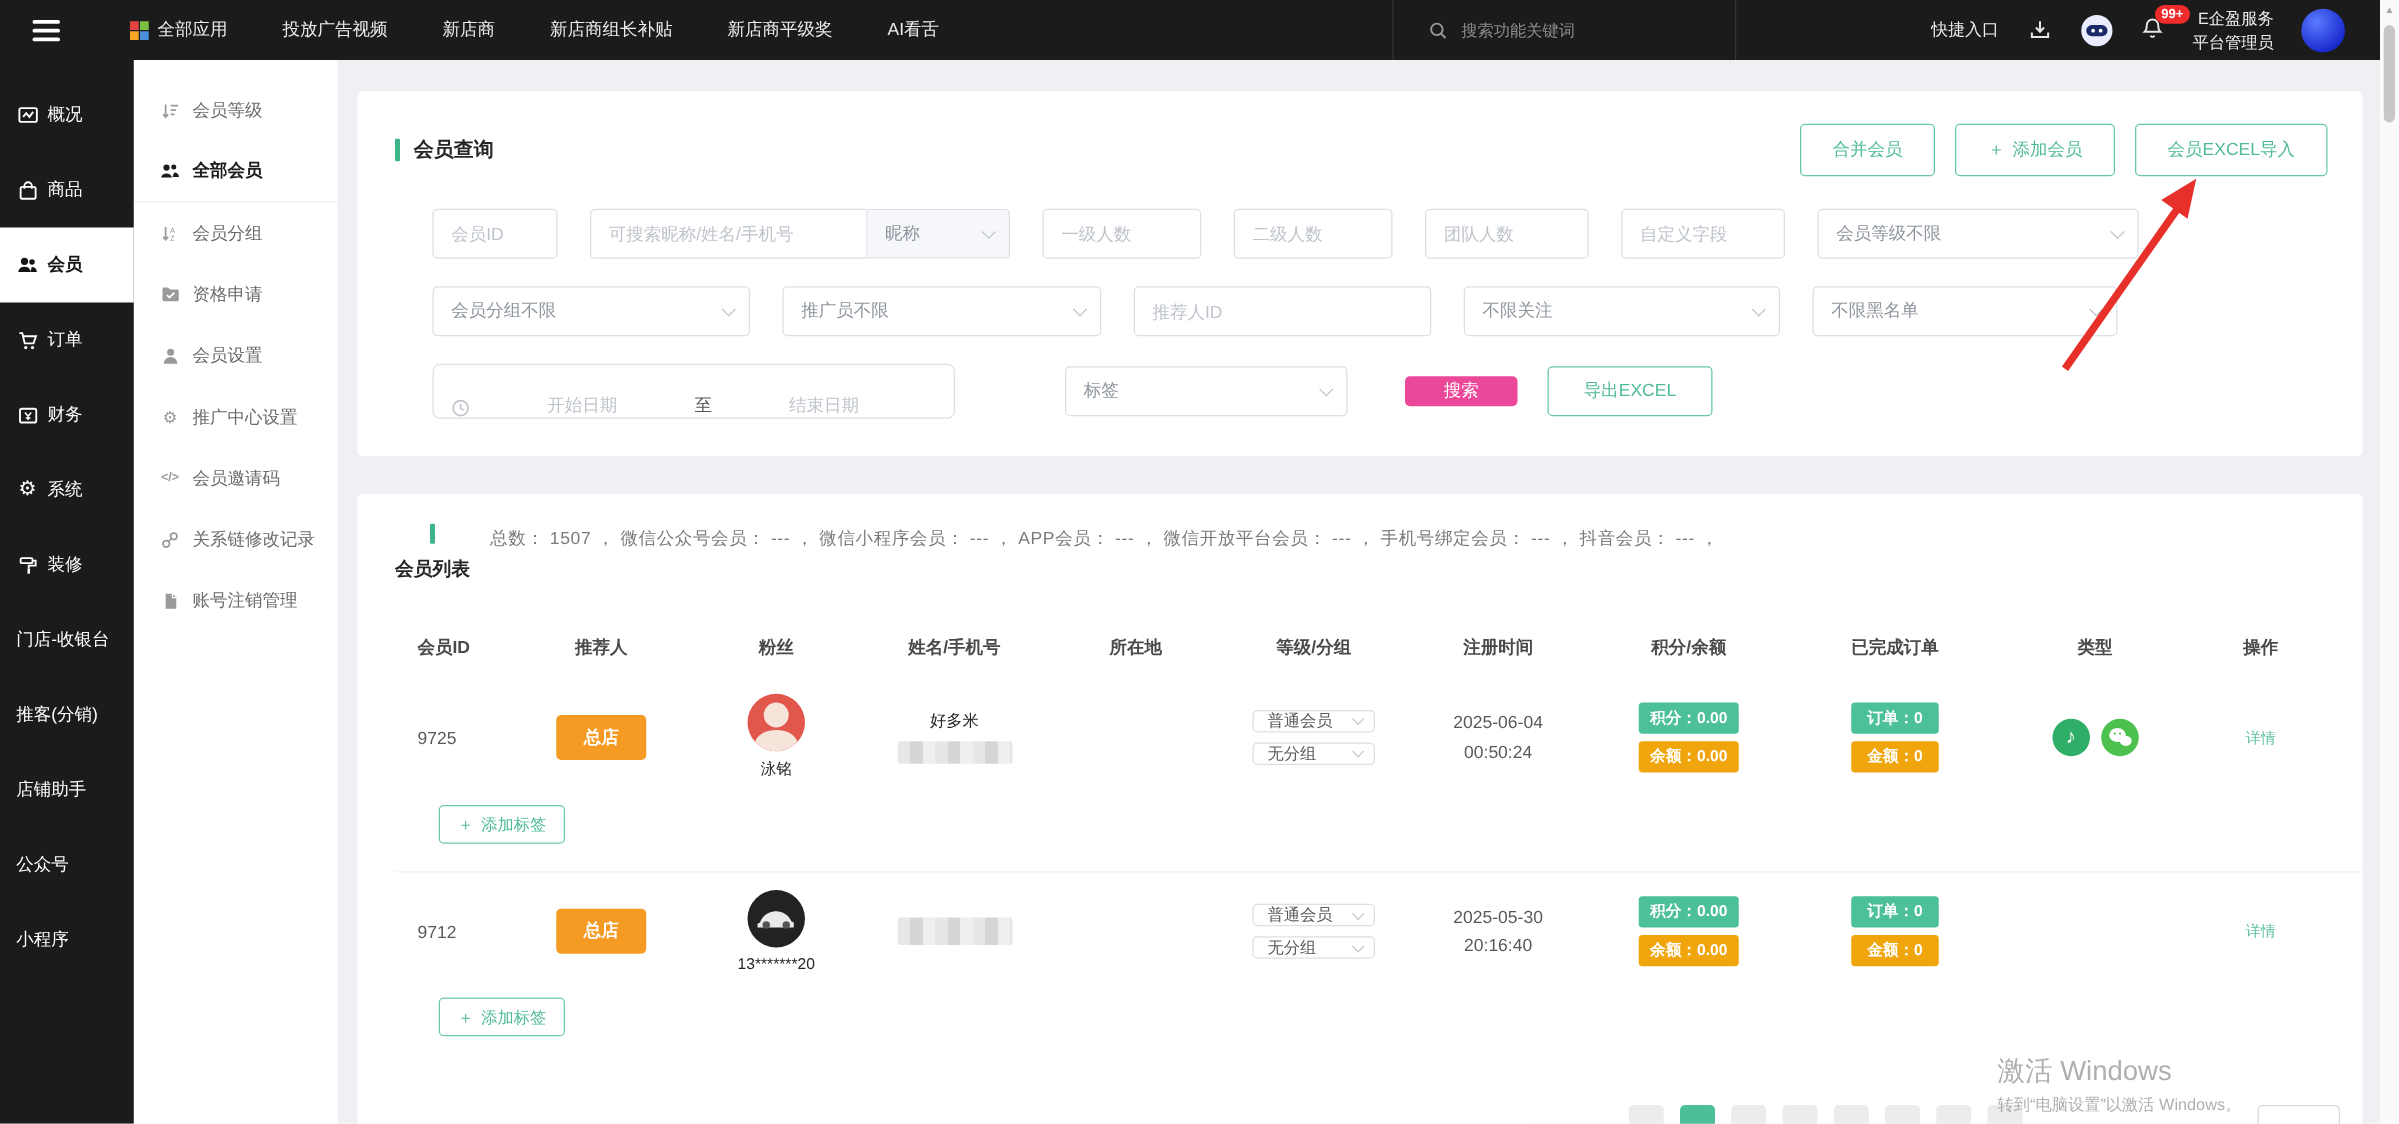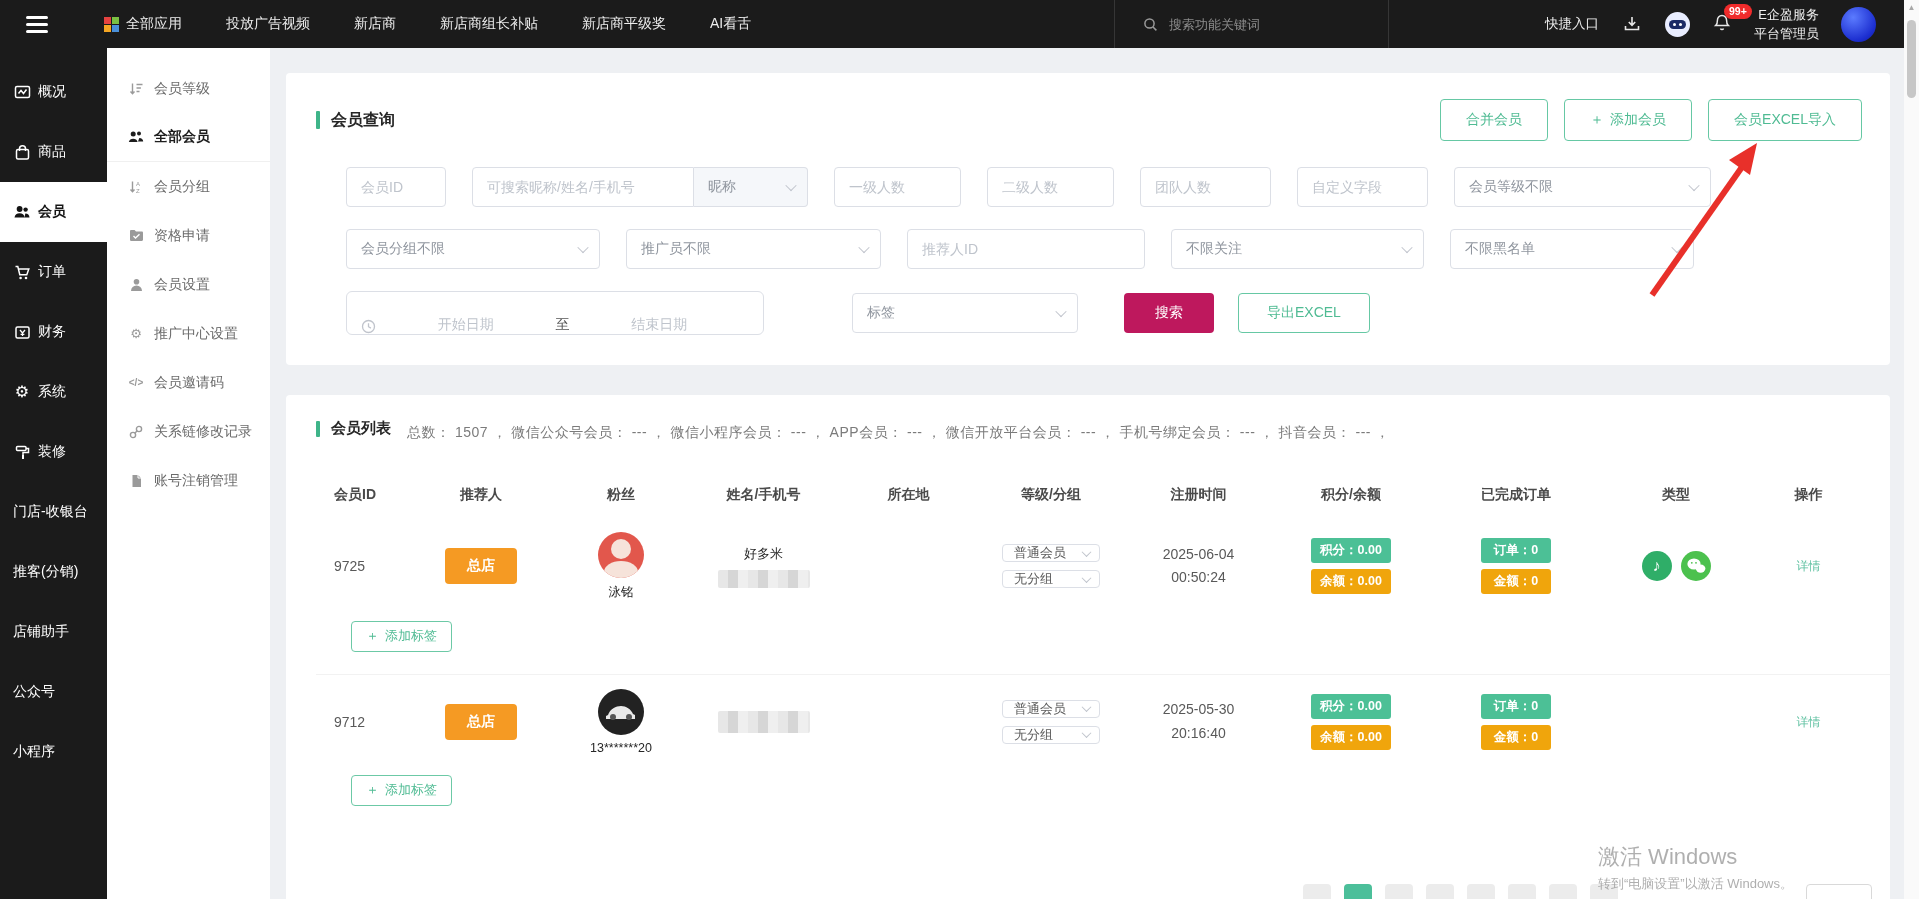--- a/index.html
+++ b/index.html
@@ -60,40 +60,40 @@
 
   
   .main { position:absolute; left:270px; top:48px; width:1634px; height:851px; background:#eef0f3; padding:25px 14px 0 16px; overflow:hidden; }
   .card { background:#fff; border-radius:4px; }
   .card-head { display:flex; align-items:center; padding:26px 28px 0 30px; }
   .sec-title { display:flex; align-items:center; gap:11px; font-size:16px; font-weight:700; color:#262626; }
   .greenbar { width:4px; height:18px; background:#3eb489; border-radius:1px; }
   .actions { margin-left:auto; display:flex; gap:16px; }
   .btn-outline { height:42px; padding:0 25px; background:#fff; border:1px solid #66c8a4; color:#4fbb93;
     border-radius:4px; font-size:14px; display:flex; align-items:center; gap:6px; cursor:pointer; white-space:nowrap; }
-  .btn-solid { height:40px; padding:0 31px; background:#be185d; border:none; color:#fff; border-radius:4px; font-size:14px; cursor:pointer; }
+  .btn-solid { height:24px; padding:0 31px; background:#ec4899; border:none; color:#fff; border-radius:4px; font-size:14px; cursor:pointer; }
 
   .filters { padding:26px 30px 30px 60px; display:flex; flex-direction:column; gap:22px; }
   .frow { display:flex; align-items:center; gap:26px; }
   .inp { height:40px; border:1px solid #dcdfe6; border-radius:4px; padding:0 14px; font-size:14px; color:#444; outline:none; background:#fff; }
   .inp::placeholder { color:#bfc4cc; }
   .sel { height:40px; border:1px solid #dcdfe6; border-radius:4px; background:#fff; display:flex; align-items:center;
     justify-content:space-between; padding:0 12px 0 14px; font-size:14px; color:#8f959e; cursor:pointer; white-space:nowrap; }
   .chev { width:8px; height:8px; border-right:1.6px solid #c0c4cc; border-bottom:1.6px solid #c0c4cc;
     transform:rotate(45deg) translate(-1px,-1px); flex:none; margin-left:8px; }
   .combo { display:flex; }
   .combo .inp { width:222px; border-radius:4px 0 0 4px; }
   .combo .sel { width:114px; border-left:none; border-radius:0 4px 4px 0; background:#f5f7fa; }
   .daterange { width:418px; height:44px; border:1px solid #dcdfe6; border-radius:6px; background:#fff;
     display:flex; align-items:flex-end; padding:0 14px; cursor:pointer; }
   .dr-seg { flex:1; text-align:center; color:#bfc4cc; font-size:14px; }
   .dr-to { color:#555; font-size:14px; }
 
   .list-head { display:flex; align-items:baseline; gap:16px; padding:24px 28px 0 30px; }
-  .list-title { display:flex; align-items:center; gap:11px; font-size:15px; font-weight:700; color:#262626; }
+  .list-title { display:flex; align-items:center; gap:11px; font-size:15px; font-weight:700; color:#262626;flex-direction:column; }
   .stats { font-size:14px; color:#7b7b7b; letter-spacing:.5px; }
 
   .grid { display:grid; grid-template-columns:90px 150px 130px 155px 135px 150px 145px 160px 170px 150px 115px; align-items:center; }
   .tbl { padding:0 0 0 30px; }
   .thead { margin-top:30px; height:46px; }
   .th { font-size:14px; font-weight:700; color:#4a4a4a; text-align:center; }
   .th.left, .td.left { text-align:left; padding-left:18px; }
   .trow { margin-top:14px; }
   .td { text-align:center; font-size:14px; color:#595959; }
   .cell-col { display:flex; flex-direction:column; align-items:center; gap:6px; }

